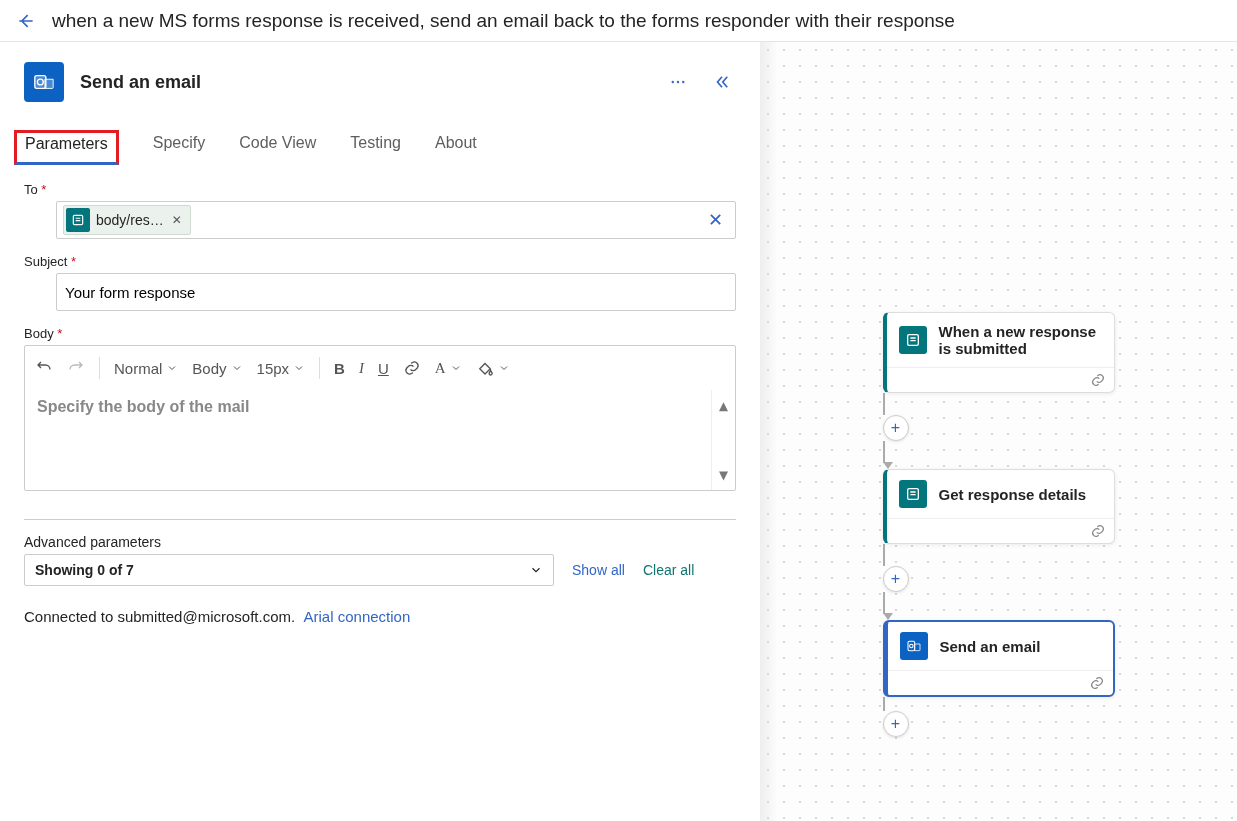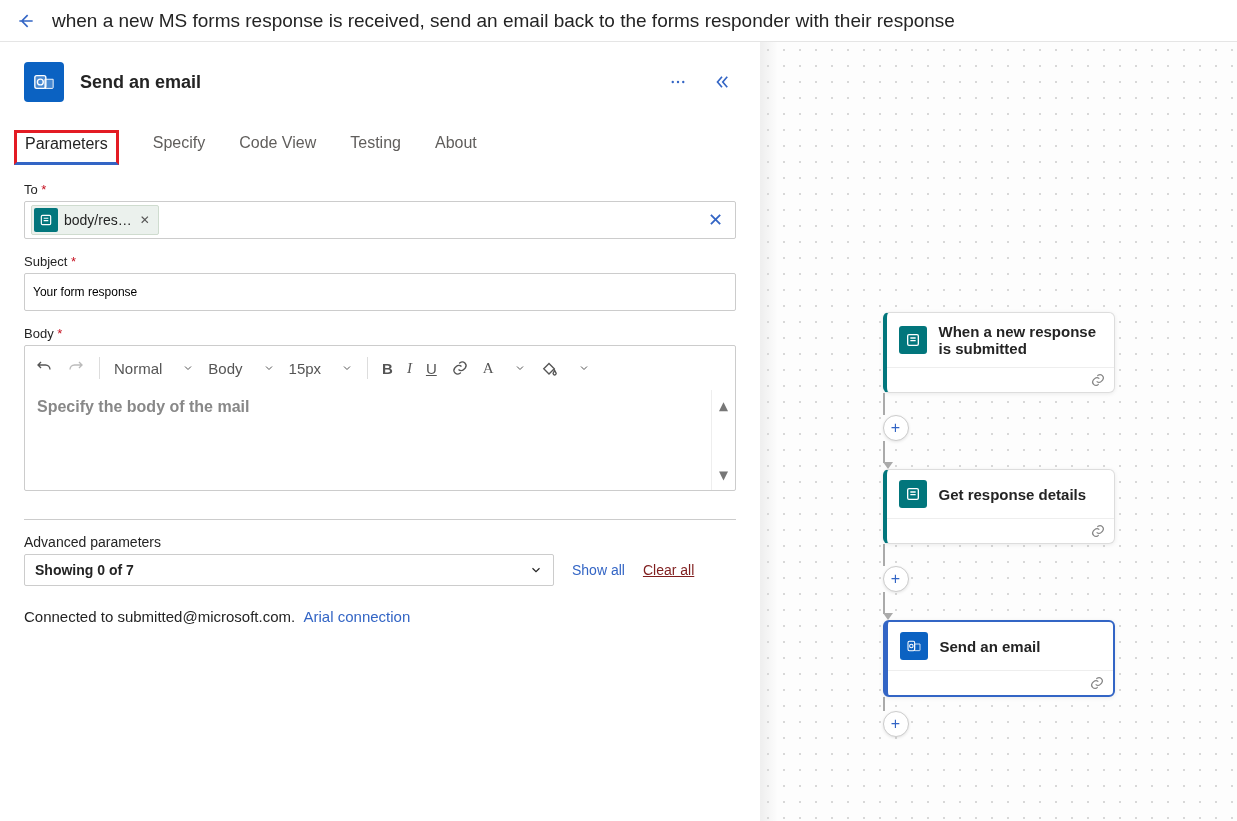--- a/index.html
+++ b/index.html
@@ -91,23 +91,24 @@
   .field label{ font-size:13px; }
   .req{ color:var(--required); }
   .input-box{
     margin-top:4px;
     height:38px;
     border:1px solid var(--border);
     border-radius:2px;
     display:flex;align-items:center;
     padding:0 6px;
     font-size:15px;
+    margin-left:32px;
   }
   .input-box input{
-    border:none;outline:none;flex:1;font-size:12px;font-family:inherit;
+    border:none;outline:none;flex:1;font-size:15px;font-family:inherit;
   }
   .token{
     display:flex;align-items:center;gap:6px;
     background:#ebf1ed;border:1px solid #cfdccf;
     border-radius:2px;padding:2px 6px 2px 2px;
     font-size:14px;
   }
   .token .token-icon{
     width:24px;height:24px;background:var(--forms-teal);border-radius:2px;
     display:flex;align-items:center;justify-content:center;color:#fff;font-size:11px;
@@ -123,21 +124,21 @@
     border:1px solid var(--border);
     border-radius:2px;
   }
   .rtb-toolbar{
     height:44px;display:flex;align-items:center;gap:14px;padding:0 10px;
     color:#555;font-size:15px;
     border-bottom:none;
   }
   .rtb-toolbar .sep{ width:1px;height:22px;background:#ddd;}
   .tb-btn{ cursor:pointer;display:flex;align-items:center;gap:4px;}
-  .tb-drop{ display:flex;align-items:center;gap:20px;cursor:pointer;}
+  .tb-drop{ display:flex;align-items:center;gap:4px;cursor:pointer;}
   .rtb-body{
     position:relative;
     height:100px;padding:8px 12px;color:#888;font-size:16px;font-weight:bold;
   }
   .rtb-scroll{
     position:absolute;right:0;top:0;bottom:0;width:24px;
     display:flex;flex-direction:column;justify-content:space-between;align-items:center;
     border-left:1px solid #eee;color:#777;padding:6px 0;
   }
 
@@ -145,21 +146,21 @@
 
   .adv-row{ display:flex;align-items:center;gap:18px;}
   .adv-select{
     flex:0 0 530px;
     height:32px;border:1px solid var(--border);border-radius:2px;
     display:flex;align-items:center;justify-content:space-between;
     padding:0 10px;font-size:14px;cursor:pointer;font-weight:bold;
   }
   .adv-links{ display:flex;gap:18px;font-size:14px;}
   .link{ color:var(--link);text-decoration:none;cursor:pointer;}
-  .link.muted{ color:#7f1d1d;text-decoration:underline;}
+  .link.muted{ color:#0f766e;}
   .conn-line{ margin-top:22px;font-size:15px;}
 
   
   .right-canvas{
     flex:1;
     position:relative;
     background:
       radial-gradient(circle, var(--dot) 1px, transparent 1px) 0 0 / 16px 16px,
       linear-gradient(to right, rgba(0,0,0,0.06), rgba(0,0,0,0)) left/18px 100% no-repeat;
     background-color:#fdfdfd;

